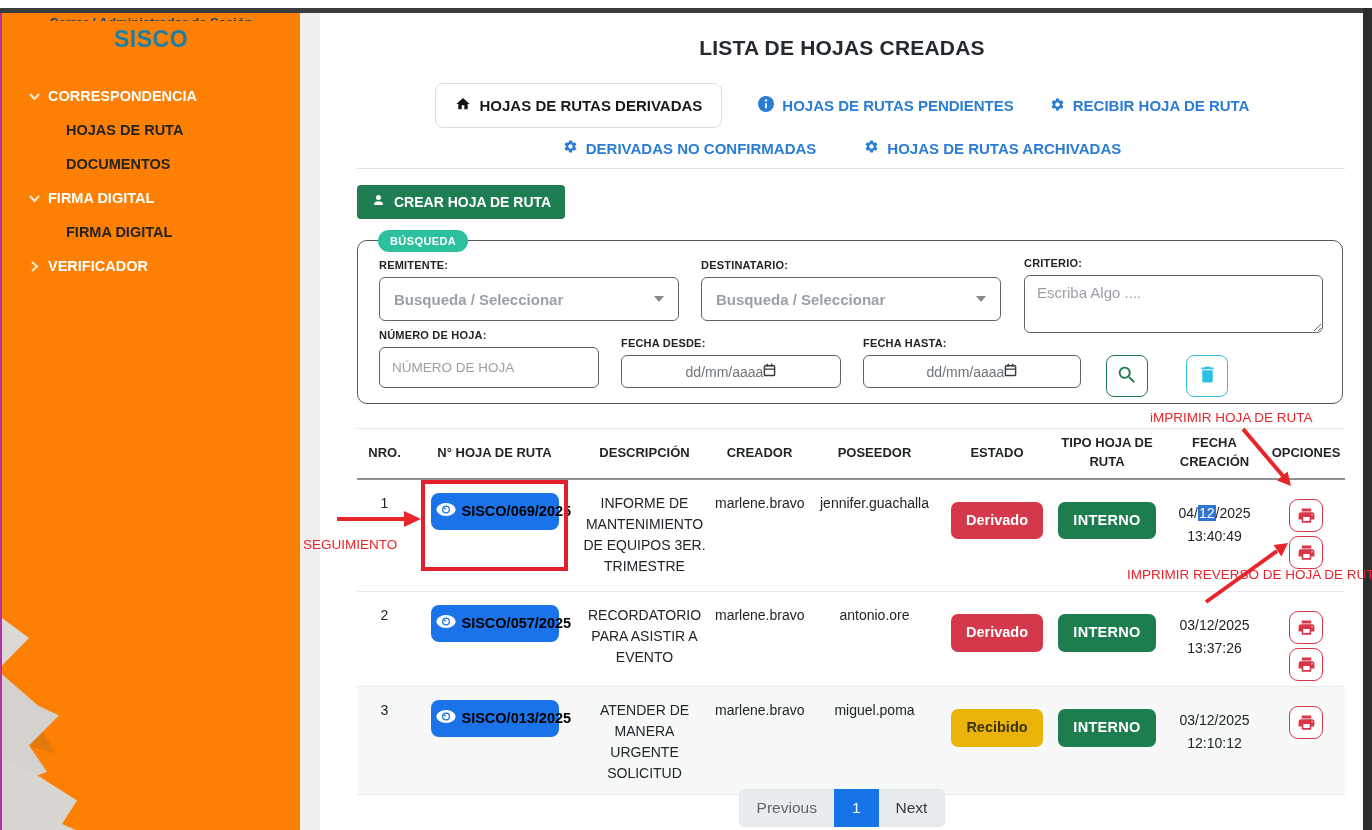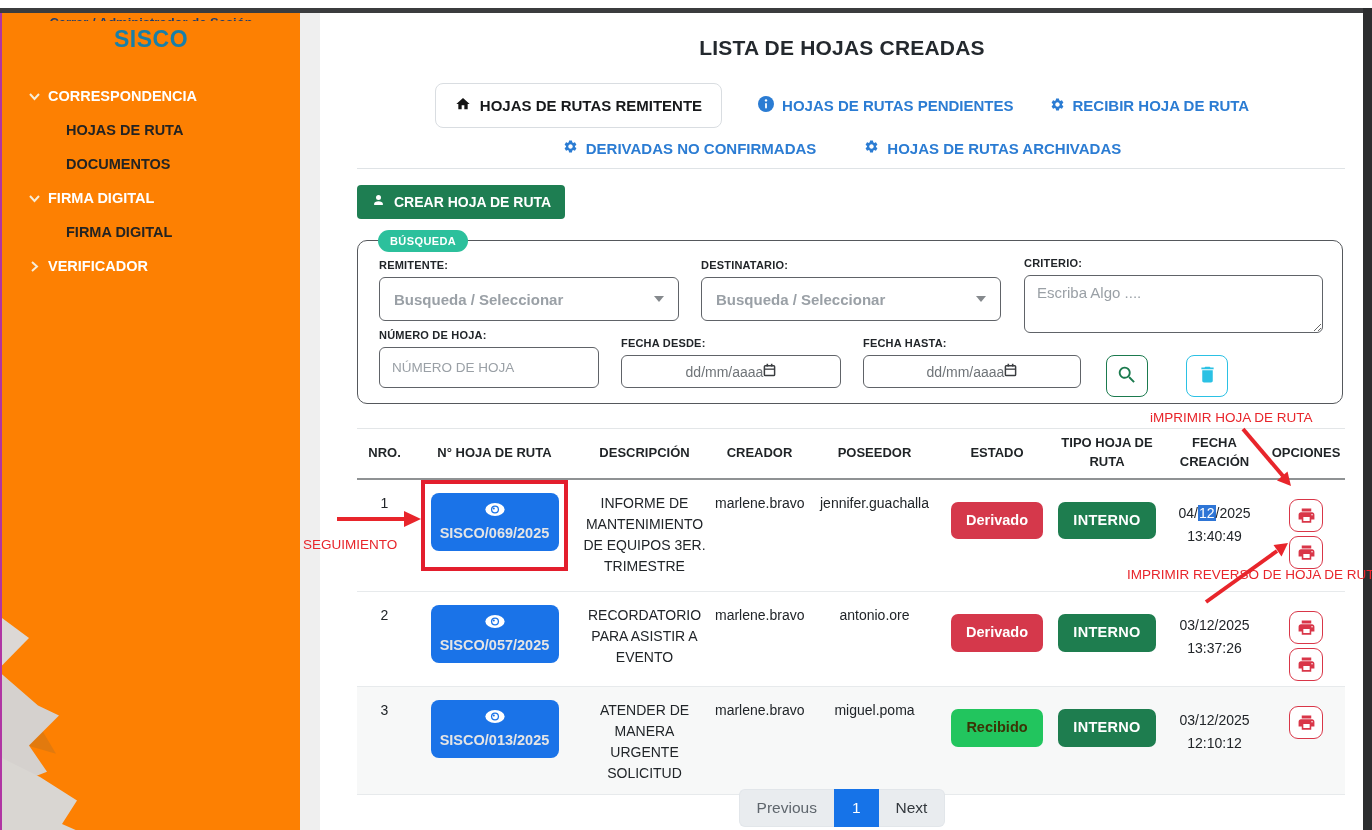--- a/index.html
+++ b/index.html
@@ -57,24 +57,24 @@
   .date-input { display:flex; justify-content:center; align-items:center; height:33px; border:1px solid #606368; border-radius:6px; padding:0 10px; color:#6f7478; font-size:14px; background:#fff; cursor:pointer; }
   .icon-btn { position:absolute; width:42px; height:42px; background:#fff; border-radius:8px; display:flex; align-items:center; justify-content:center; cursor:pointer; }
   .btn-search { left:748px; top:114px; border:1px solid #1b7a4e; }
   .btn-trash  { left:828px; top:114px; border:1px solid #2bc1e4; }
 
   
   .rtable { position:absolute; top:415px; left:37px; width:988px; border-collapse:collapse; table-layout:fixed; }
   .rtable thead th { height:50px; font-size:13px; font-weight:bold; color:#1f2326; border-top:1px solid #e3e6e8; border-bottom:2px solid #8f9294; vertical-align:middle; text-align:center; line-height:1.45; padding:0 2px; }
   .rtable tbody td { vertical-align:top; text-align:center; font-size:14px; color:#212529; padding:13px 3px 0 3px; border-bottom:1px solid #e7eaec; line-height:1.5; }
   .row-1 { height:113px; } .row-2 { height:95px; } .row-3 { height:108px; background:#f7f8f8; }
-  .route-btn { width:128px; margin:0 auto; background:#1a73e8; border:none; border-radius:8px; color:#e5e5e5; font-weight:bold; font-size:14.5px; padding:9px 4px 10px 4px; display:flex; flex-direction:column; align-items:center; gap:5px; cursor:pointer; font-family:inherit; }
+  .route-btn { width:128px; margin:0 auto; background:#1a73e8; border:none; border-radius:8px; color:#000000; font-weight:bold; font-size:14.5px; padding:9px 4px 10px 4px; display:flex; flex-direction:row; align-items:center; gap:5px; cursor:pointer; font-family:inherit; }
   .badge { display:inline-block; margin-top:9px; padding:8px 15px; border-radius:7px; font-size:14.5px; font-weight:bold; color:#fff; }
   .badge-red    { background:#d5384b; }
-  .badge-yellow { background:#22c55e; color:#3b3305; }
+  .badge-yellow { background:#eab308; color:#3b3305; }
   .badge-green  { background:#1e7d4f; letter-spacing:.3px; }
   .fecha-cell { margin-top:9px; line-height:1.65; }
   .sel { background:#2e75d6; color:#fff; padding:0 1px; }
   .ops { display:flex; flex-direction:column; align-items:center; gap:4px; margin-top:6px; }
   .print-btn { width:34px; height:33px; background:#fff; border:1px solid #d93648; border-radius:9px; display:flex; align-items:center; justify-content:center; cursor:pointer; padding:0; }
 
   
   .pagination { position:absolute; top:776px; left:0; width:100%; display:flex; justify-content:center; }
   .pg { font-size:15.5px; padding:9px 17px; cursor:pointer; border:1px solid #e2e6ea; }
   .pg-prev { background:#e9ecef; color:#5f666d; border-radius:6px 0 0 6px; border-right:none; }
@@ -136,21 +136,21 @@
   </div>
 
   <div class="card">
     <div class="page-title">LISTA DE HOJAS CREADAS</div>
 
     <div class="tabs1">
       <div class="tab-active">
         <span><svg width="16" height="16" viewBox="0 0 24 24">
               <path d="M10 20v-6h4v6h5v-8h3L12 3 2 12h3v8z" fill="#141414"></path>
             </svg></span>
-        <span>HOJAS DE RUTAS REMITENTE</span>
+        <span>HOJAS DE RUTAS DERIVADAS</span>
       </div>
       <div class="tab-link">
         <span><svg width="16" height="16" viewBox="0 0 16 16">
               <circle cx="8" cy="8" r="8" fill="#2b7cd3"></circle>
               <rect x="7.1" y="7" width="1.8" height="5.4" rx=".9" fill="#fff"></rect>
               <circle cx="8" cy="4.4" r="1.2" fill="#fff"></circle>
             </svg></span>
         <span>HOJAS DE RUTAS PENDIENTES</span>
       </div>
       <div class="tab-link">

